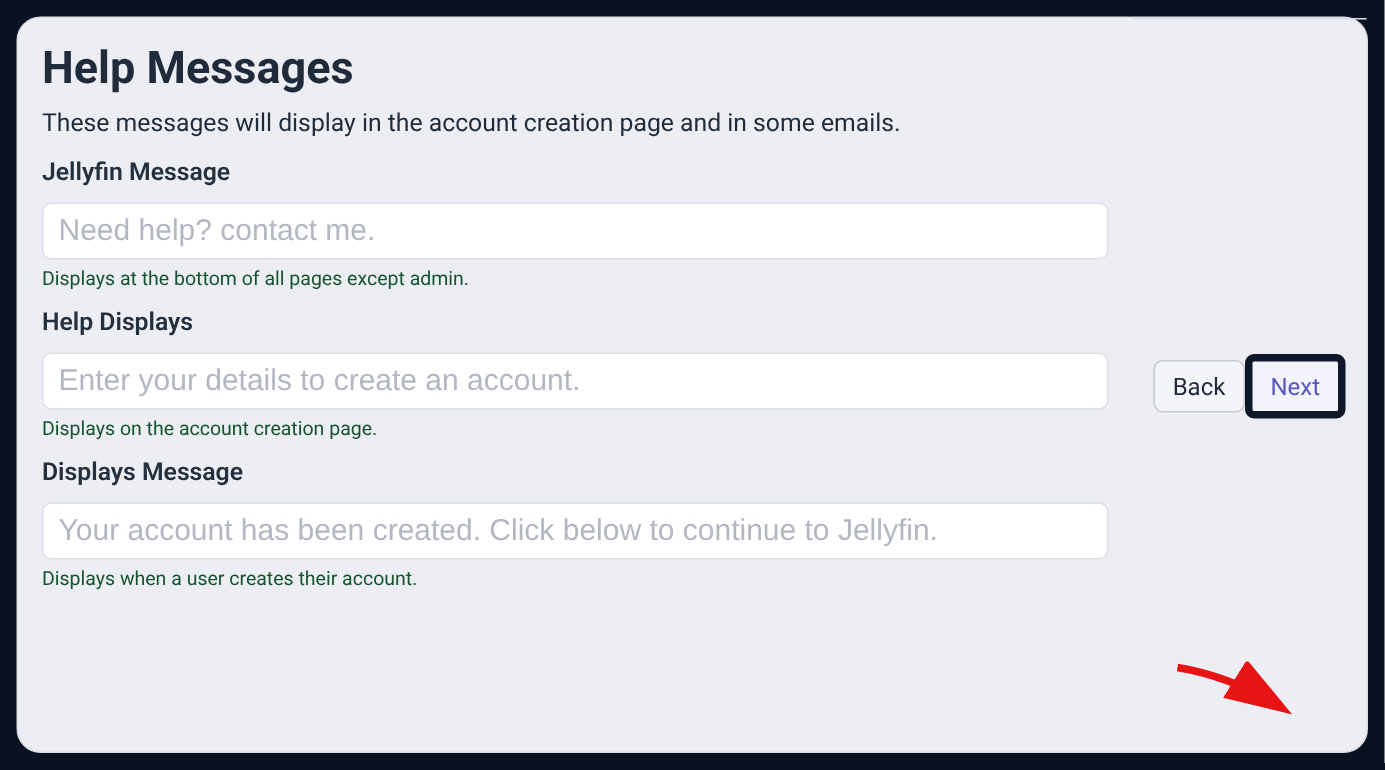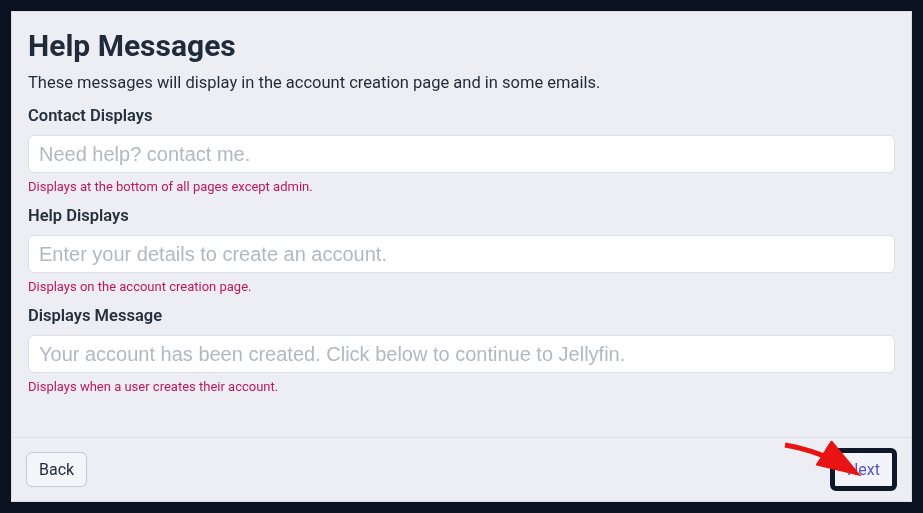--- a/index.html
+++ b/index.html
@@ -15,24 +15,24 @@
       overflow: hidden;
       position: relative;
     }
     .card {
       position: absolute;
       top: 11px;
       left: 11px;
       right: 11px;
       bottom: 11px;
       background: #eceef3;
-      border-radius: 0;
+      border-radius: 16px;
       border: 1px solid #d9dce3;
       display: flex;
-      flex-direction: column;
+      flex-direction: row;
     }
     .card-body {
       padding: 16px 16px 6px 16px;
       flex: 1;
     }
     .title {
       font-size: 30px;
       font-weight: 700;
       color: #1f2a3a;
       margin-bottom: 10px;
@@ -57,21 +57,21 @@
       background: #fff;
       border: 1px solid #dcdfe6;
       border-radius: 6px;
       margin-bottom: 6px;
     }
     .text-input::placeholder {
       color: #b2b7c1;
     }
     .hint {
       font-size: 13px;
-      color: #be185d;
+      color: #14532d;
       margin-bottom: 12px;
     }
     .footer {
       border-top: 1px solid #dcdfe6;
       padding: 10px 14px;
       display: flex;
       justify-content: space-between;
       align-items: center;
     }
     .btn {
@@ -100,21 +100,21 @@
     }
   </style>
 </head>
 <body>
 
 <div class="card">
   <div class="card-body">
     <h1 class="title">Help Messages</h1>
     <p class="subtitle">These messages will display in the account creation page and in some emails.</p>
 
-    <div class="field-label">Contact Displays</div>
+    <div class="field-label">Jellyfin Message</div>
     <input type="text" class="text-input" placeholder="Need help? contact me." style="">
     <div class="hint">Displays at the bottom of all pages except admin.</div>
 
     <div class="field-label">Help Displays</div>
     <input type="text" class="text-input" placeholder="Enter your details to create an account." style="">
     <div class="hint">Displays on the account creation page.</div>
 
     <div class="field-label">Displays Message</div>
     <input type="text" class="text-input" placeholder="Your account has been created. Click below to continue to Jellyfin." style="">
     <div class="hint">Displays when a user creates their account.</div>

